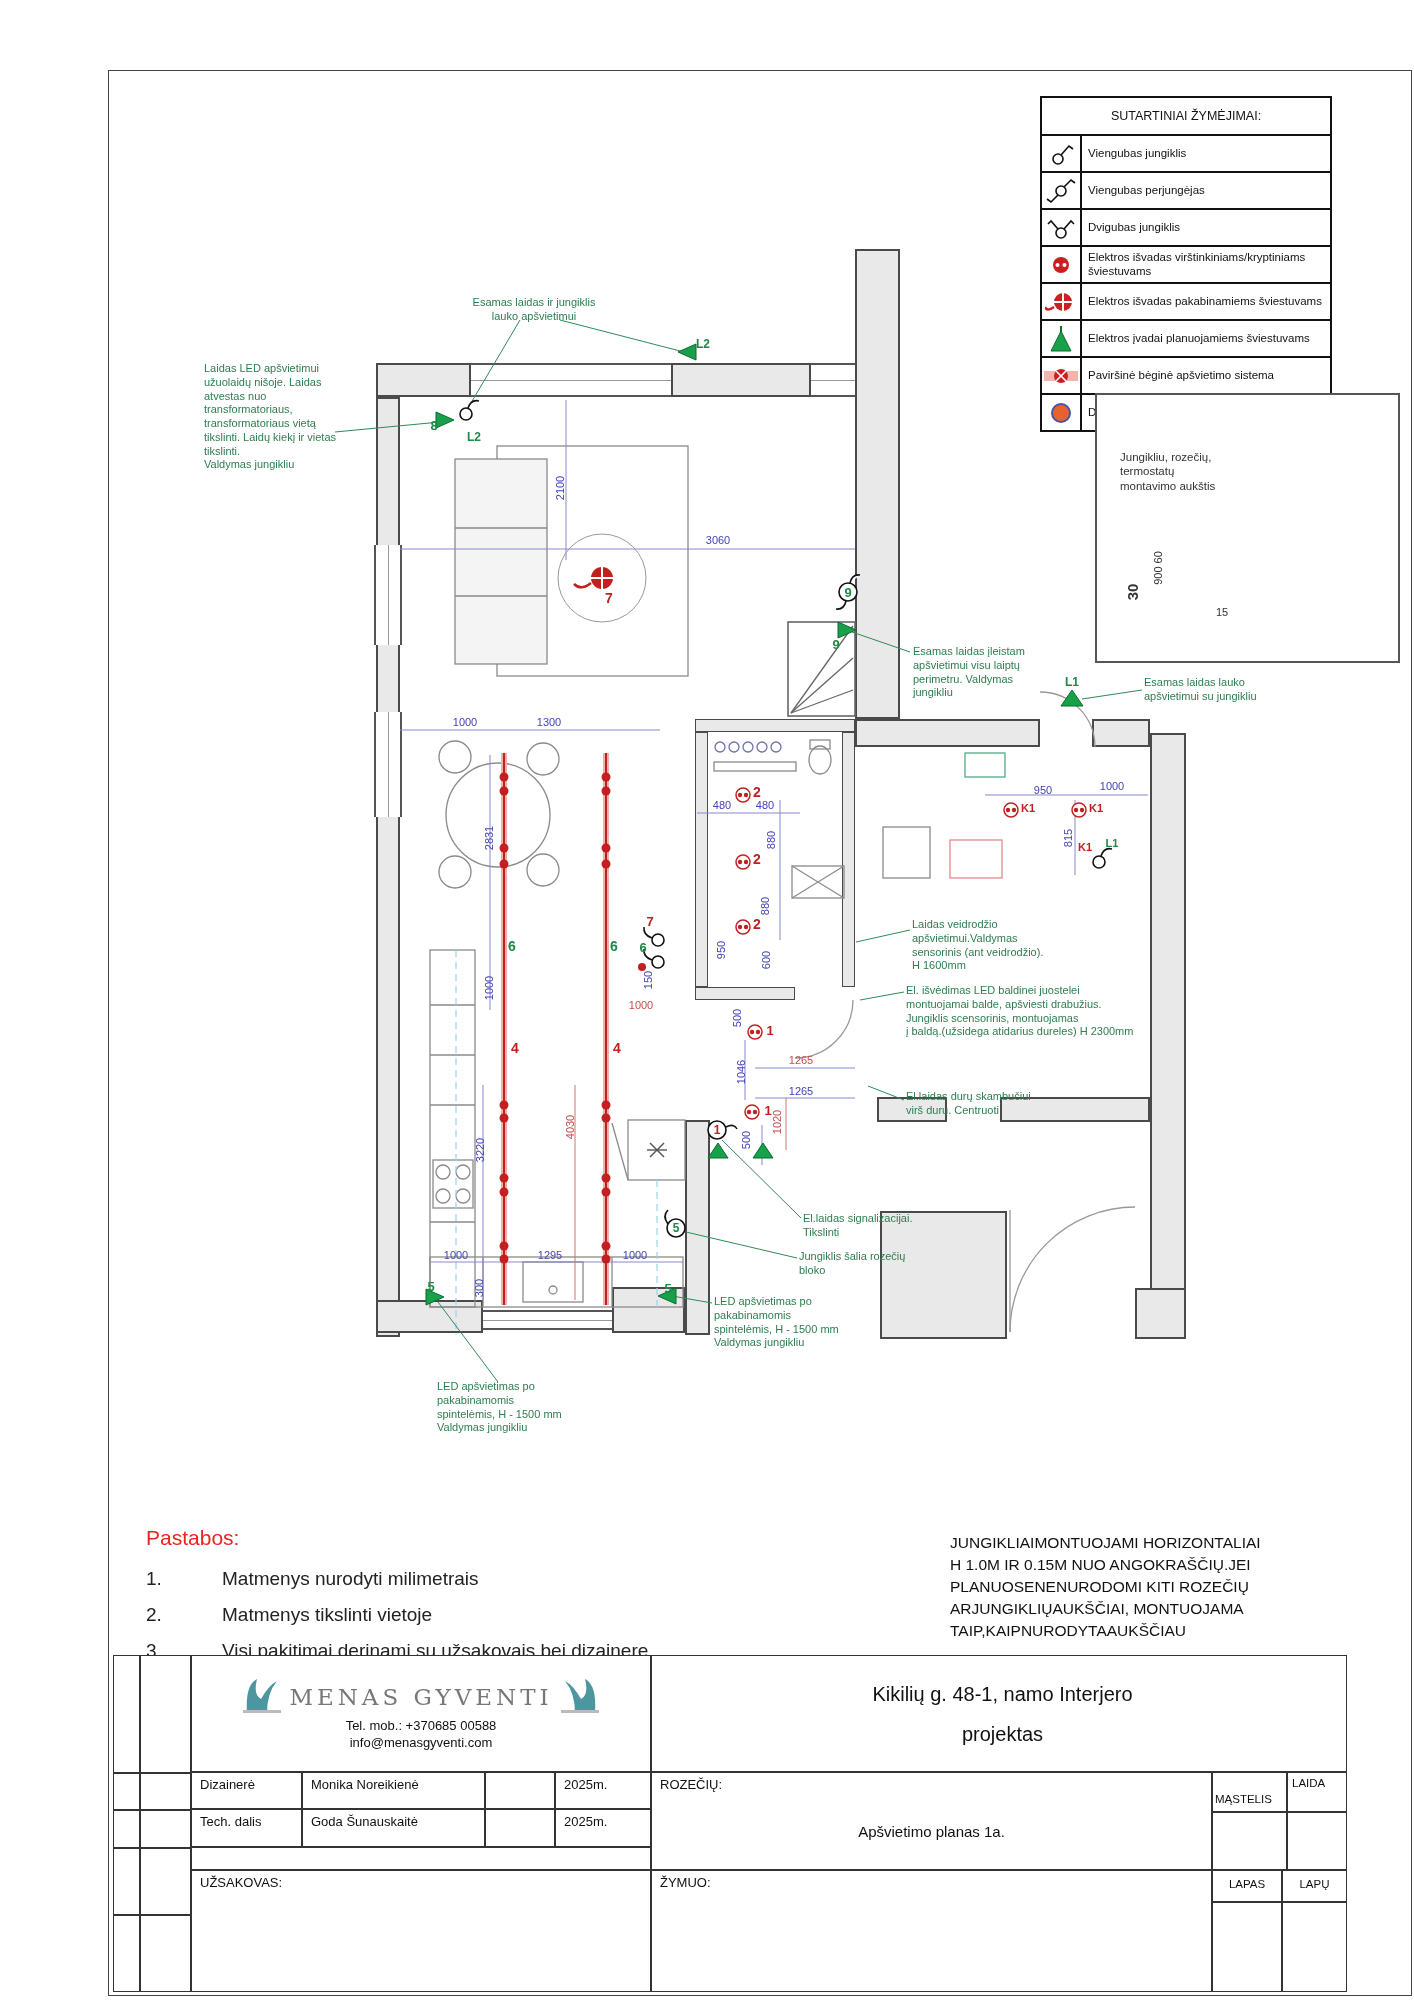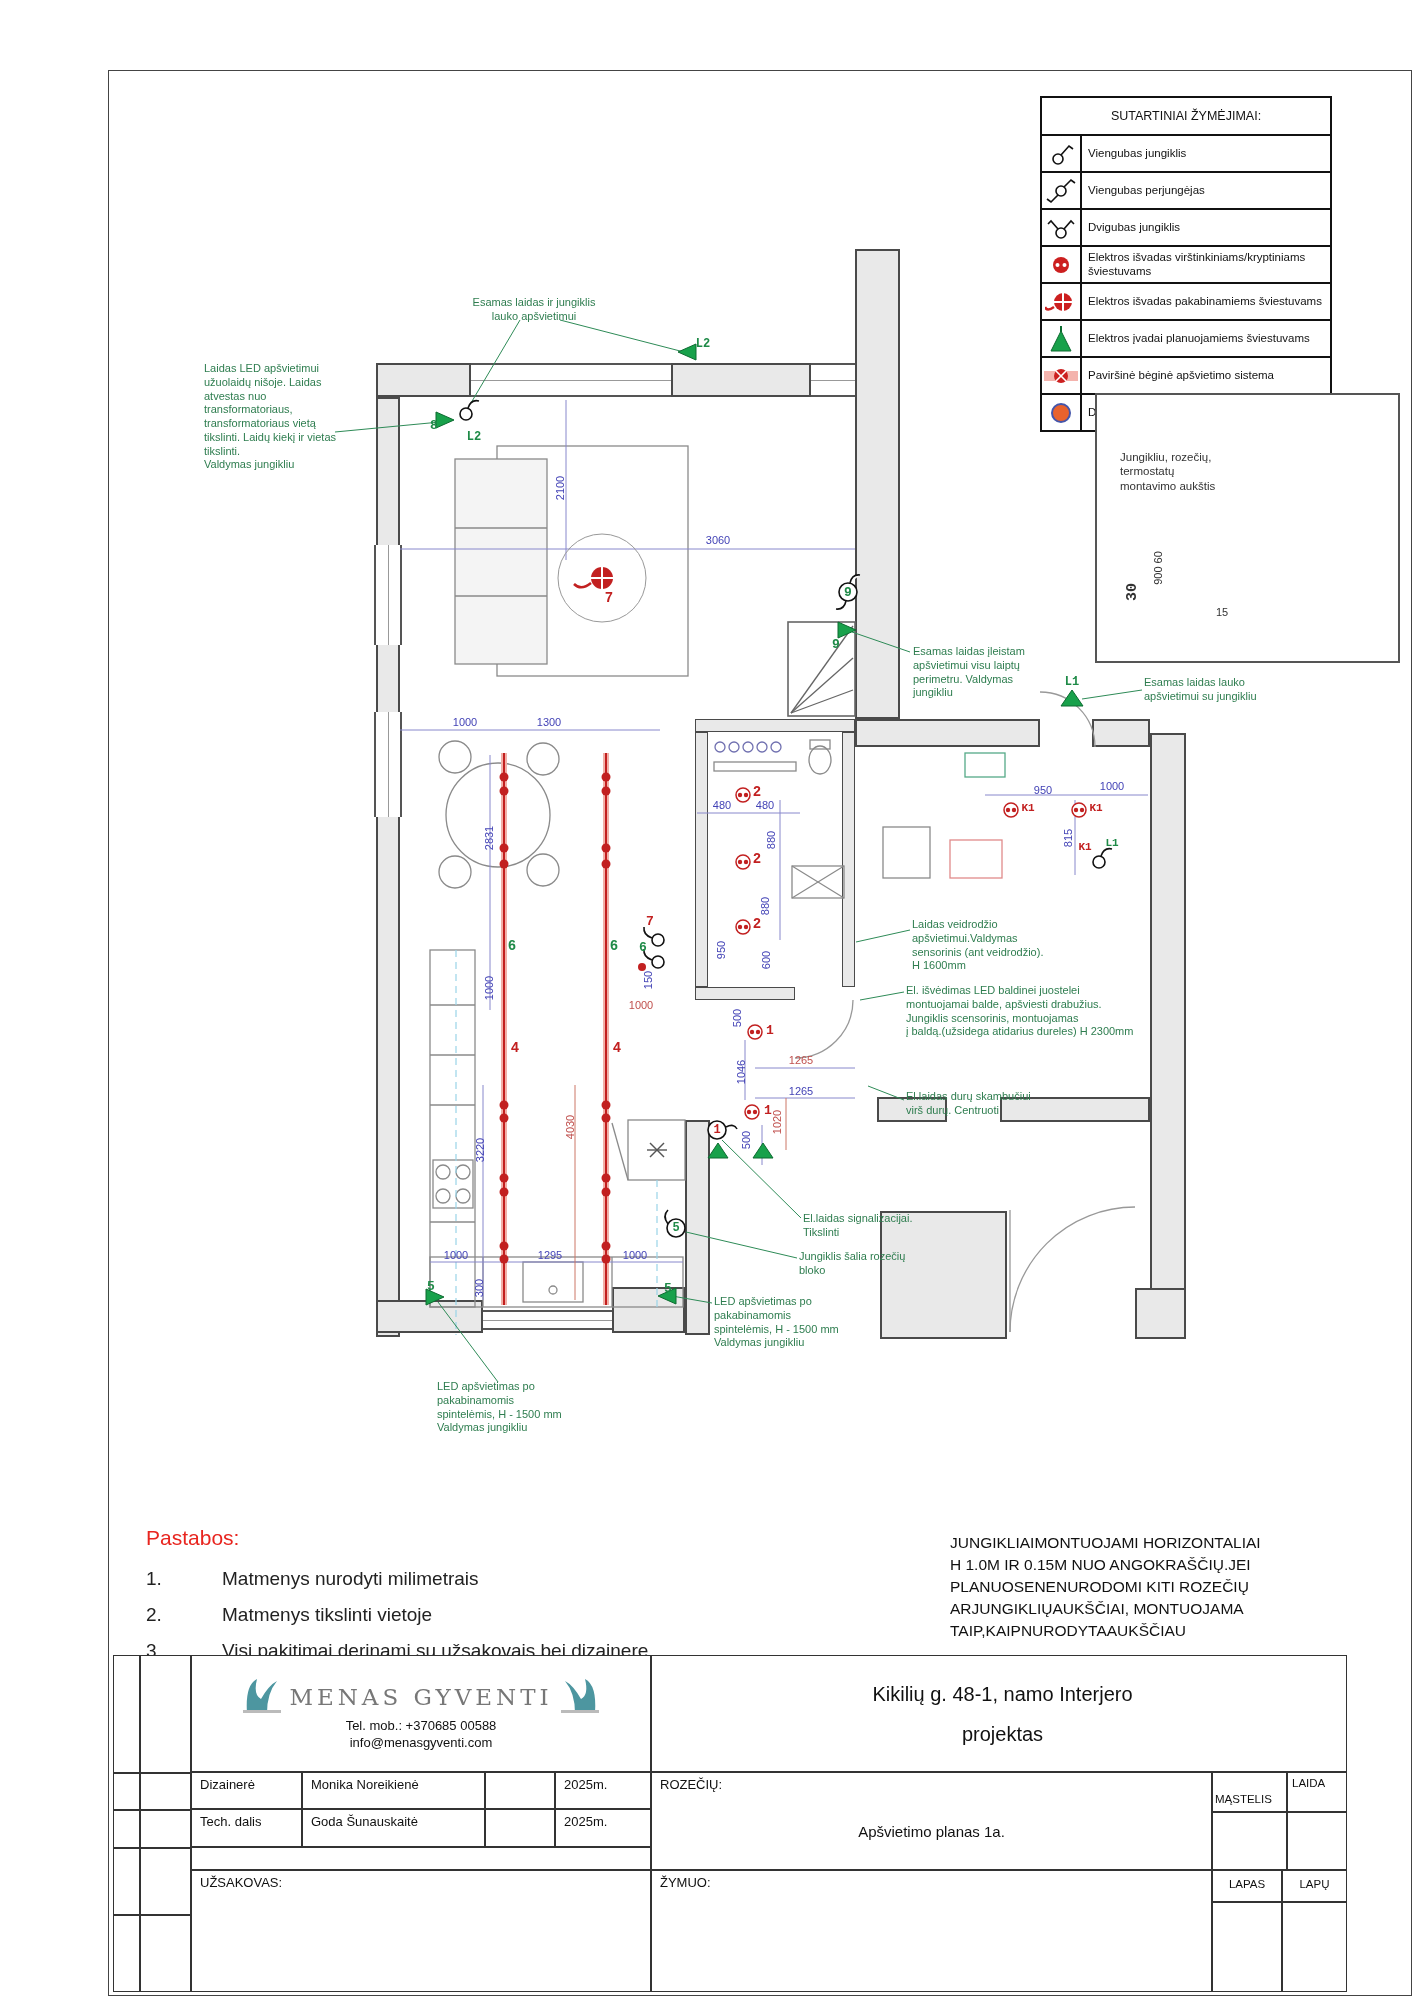--- a/index.html
+++ b/index.html
@@ -9,21 +9,21 @@
   
   .wall{position:absolute;background:#e9e9e9;border:2px solid #4a4a4a;box-sizing:border-box;}
   .wallt{position:absolute;background:#e9e9e9;border:1px solid #4a4a4a;box-sizing:border-box;}
   .win{position:absolute;background:#fff;border-top:2px solid #555;border-bottom:2px solid #555;box-sizing:border-box;}
   .win::after{content:'';position:absolute;left:0;right:0;top:50%;border-top:1px solid #999;}
   .winv{position:absolute;background:#fff;border-left:2px solid #555;border-right:2px solid #555;box-sizing:border-box;}
   .winv::after{content:'';position:absolute;top:0;bottom:0;left:50%;border-left:1px solid #999;}
   svg.overlay{position:absolute;left:0;top:0;}
   
   .dim{position:absolute;font-size:11px;color:#4343b6;white-space:nowrap;transform:translate(-50%,-50%);}
-  .lbl{position:absolute;font-size:13px;font-weight:bold;white-space:nowrap;transform:translate(-50%,-50%);font-family:Liberation Mono, monospace;}
+  .lbl{position:absolute;font-size:13px;font-weight:bold;white-space:nowrap;transform:translate(-50%,-50%);}
   .note{position:absolute;font-size:11px;line-height:1.25;color:#2e7d4f;white-space:pre-line;}
   
   .legend{position:absolute;left:1040px;top:68px;width:292px;border:2px solid #111;box-sizing:border-box;background:#fff;margin-top:28px;}
   .lg-row{display:flex;border-top:2px solid #111;min-height:35px;align-items:center;}
   .lg-row:first-child{border-top:none;min-height:36px;}
   .lg-ic{width:38px;align-self:stretch;border-right:2px solid #111;display:flex;align-items:center;justify-content:center;flex:none;}
   .lg-tx{padding:2px 6px;font-size:11.5px;line-height:1.15;color:#111;}
   .lg-head{font-size:12.5px;width:100%;text-align:center;color:#111;}
   
   .detailbox{position:absolute;left:1095px;top:393px;width:305px;height:270px;border:2px solid #555;box-sizing:border-box;background:#fff;}

